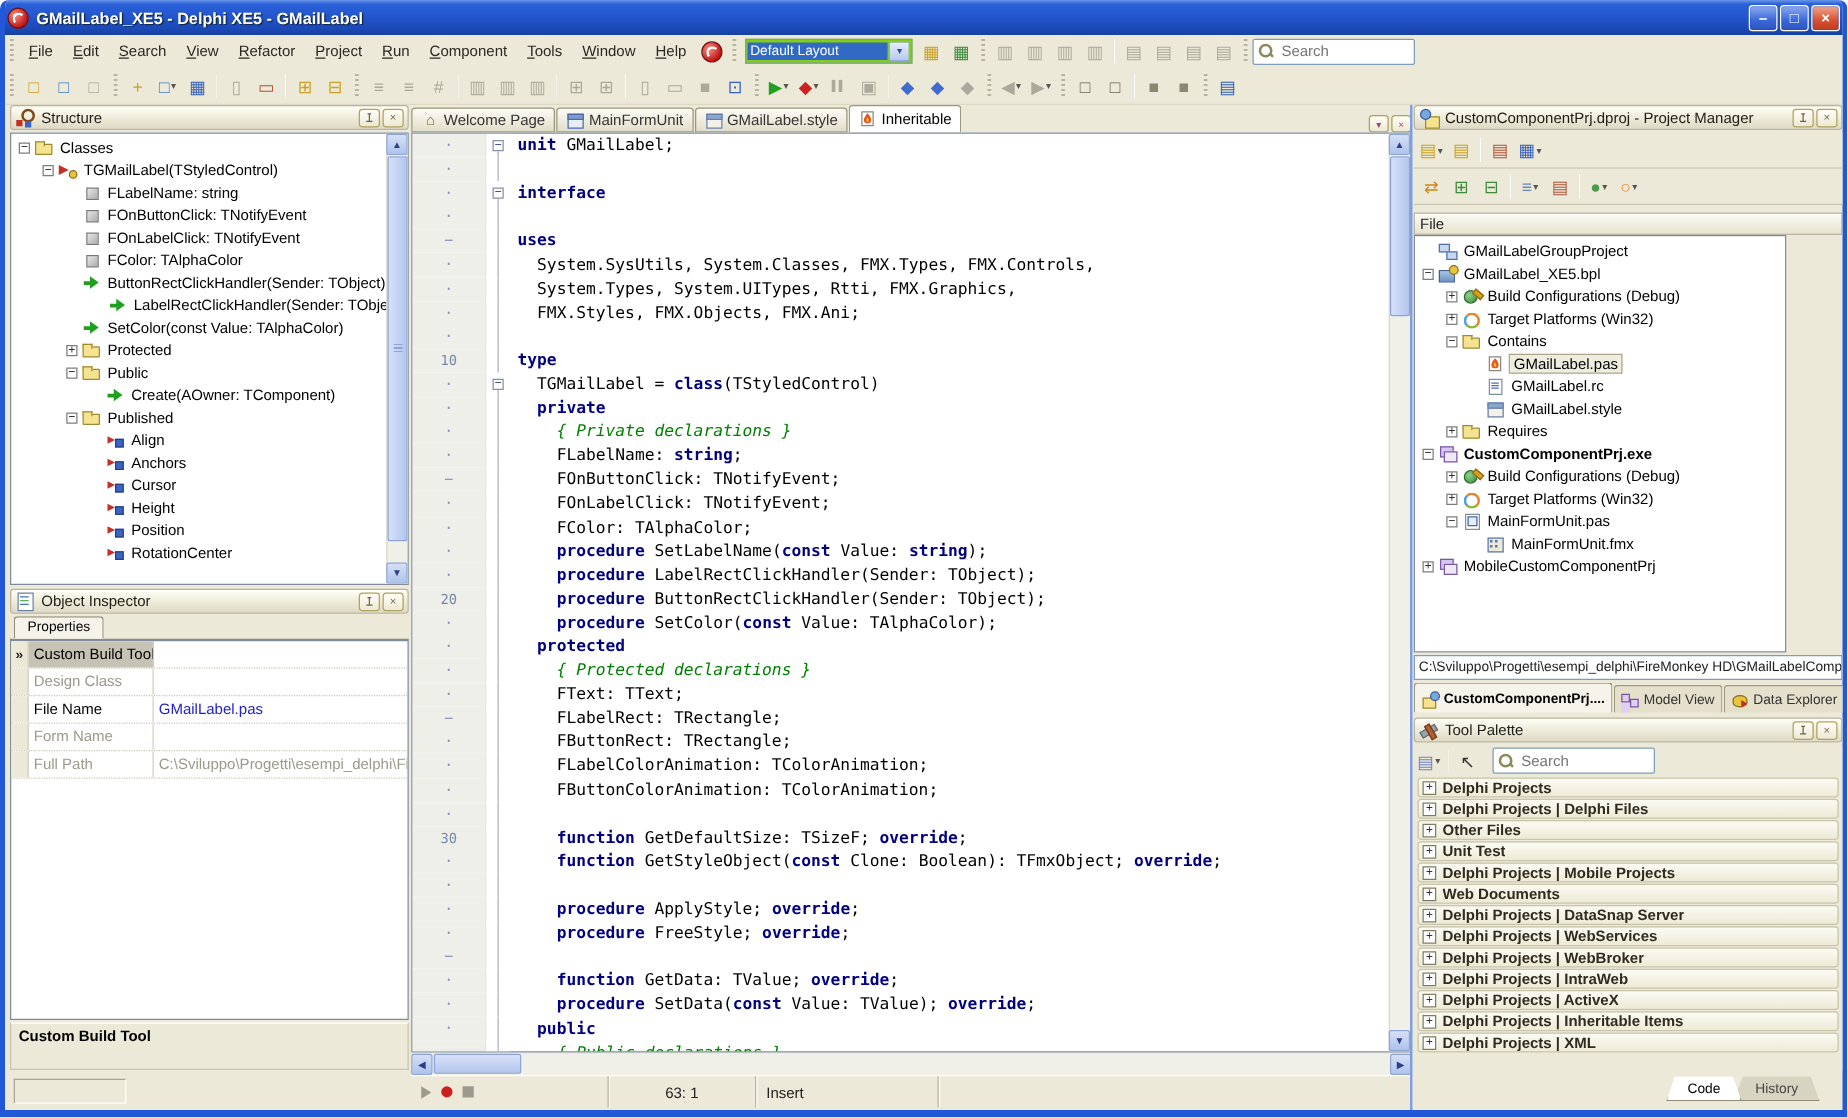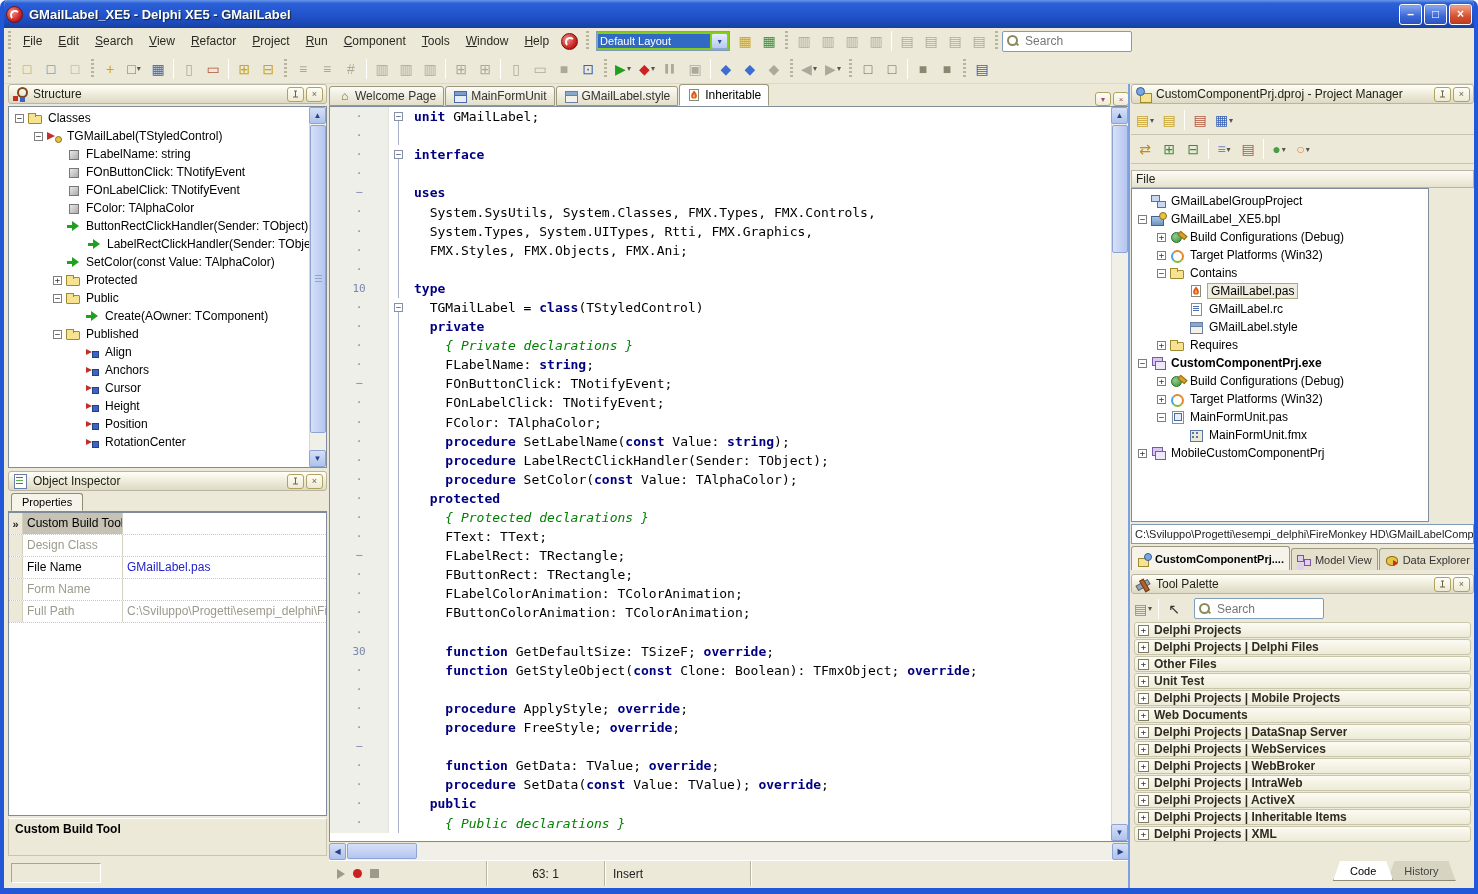--- a/index.html
+++ b/index.html
@@ -559,20 +559,21 @@
         <div class="cline"><span class="gut gnum">10</span><span class="fold"><span class="fline"></span></span><span class="ctext"><span class="seg-k">type</span></span></div>
         <div class="cline"><span class="gut">·</span><span class="fold"><span class="fbox">−</span><span class="fline" style="top: 14px;"></span></span><span class="ctext"><span class="seg-p">  TGMailLabel = </span><span class="seg-k">class</span><span class="seg-p">(TStyledControl)</span></span></div>
         <div class="cline"><span class="gut">·</span><span class="fold"><span class="fline"></span></span><span class="ctext"><span class="seg-p">  </span><span class="seg-k">private</span></span></div>
         <div class="cline"><span class="gut">·</span><span class="fold"><span class="fline"></span></span><span class="ctext"><span class="seg-c">    { Private declarations }</span></span></div>
         <div class="cline"><span class="gut">·</span><span class="fold"><span class="fline"></span></span><span class="ctext"><span class="seg-p">    FLabelName: </span><span class="seg-k">string</span><span class="seg-p">;</span></span></div>
         <div class="cline"><span class="gut">−</span><span class="fold"><span class="fline"></span></span><span class="ctext"><span class="seg-p">    FOnButtonClick: TNotifyEvent;</span></span></div>
         <div class="cline"><span class="gut">·</span><span class="fold"><span class="fline"></span></span><span class="ctext"><span class="seg-p">    FOnLabelClick: TNotifyEvent;</span></span></div>
         <div class="cline"><span class="gut">·</span><span class="fold"><span class="fline"></span></span><span class="ctext"><span class="seg-p">    FColor: TAlphaColor;</span></span></div>
         <div class="cline"><span class="gut">·</span><span class="fold"><span class="fline"></span></span><span class="ctext"><span class="seg-p">    </span><span class="seg-k">procedure</span><span class="seg-p"> SetLabelName(</span><span class="seg-k">const</span><span class="seg-p"> Value: </span><span class="seg-k">string</span><span class="seg-p">);</span></span></div>
         <div class="cline"><span class="gut">·</span><span class="fold"><span class="fline"></span></span><span class="ctext"><span class="seg-p">    </span><span class="seg-k">procedure</span><span class="seg-p"> LabelRectClickHandler(Sender: TObject);</span></span></div>
+        <div class="cline"><span class="gut gnum">20</span><span class="fold"><span class="fline"></span></span><span class="ctext"><span class="seg-p">    </span><span class="seg-k">procedure</span><span class="seg-p"> ButtonRectClickHandler(Sender: TObject);</span></span></div>
         <div class="cline"><span class="gut">·</span><span class="fold"><span class="fline"></span></span><span class="ctext"><span class="seg-p">    </span><span class="seg-k">procedure</span><span class="seg-p"> SetColor(</span><span class="seg-k">const</span><span class="seg-p"> Value: TAlphaColor);</span></span></div>
         <div class="cline"><span class="gut">·</span><span class="fold"><span class="fline"></span></span><span class="ctext"><span class="seg-p">  </span><span class="seg-k">protected</span></span></div>
         <div class="cline"><span class="gut">·</span><span class="fold"><span class="fline"></span></span><span class="ctext"><span class="seg-c">    { Protected declarations }</span></span></div>
         <div class="cline"><span class="gut">·</span><span class="fold"><span class="fline"></span></span><span class="ctext"><span class="seg-p">    FText: TText;</span></span></div>
         <div class="cline"><span class="gut">−</span><span class="fold"><span class="fline"></span></span><span class="ctext"><span class="seg-p">    FLabelRect: TRectangle;</span></span></div>
         <div class="cline"><span class="gut">·</span><span class="fold"><span class="fline"></span></span><span class="ctext"><span class="seg-p">    FButtonRect: TRectangle;</span></span></div>
         <div class="cline"><span class="gut">·</span><span class="fold"><span class="fline"></span></span><span class="ctext"><span class="seg-p">    FLabelColorAnimation: TColorAnimation;</span></span></div>
         <div class="cline"><span class="gut">·</span><span class="fold"><span class="fline"></span></span><span class="ctext"><span class="seg-p">    FButtonColorAnimation: TColorAnimation;</span></span></div>
         <div class="cline"><span class="gut">·</span><span class="fold"><span class="fline"></span></span><span class="ctext"></span></div>
         <div class="cline"><span class="gut gnum">30</span><span class="fold"><span class="fline"></span></span><span class="ctext"><span class="seg-p">    </span><span class="seg-k">function</span><span class="seg-p"> GetDefaultSize: TSizeF; </span><span class="seg-k">override</span><span class="seg-p">;</span></span></div>

